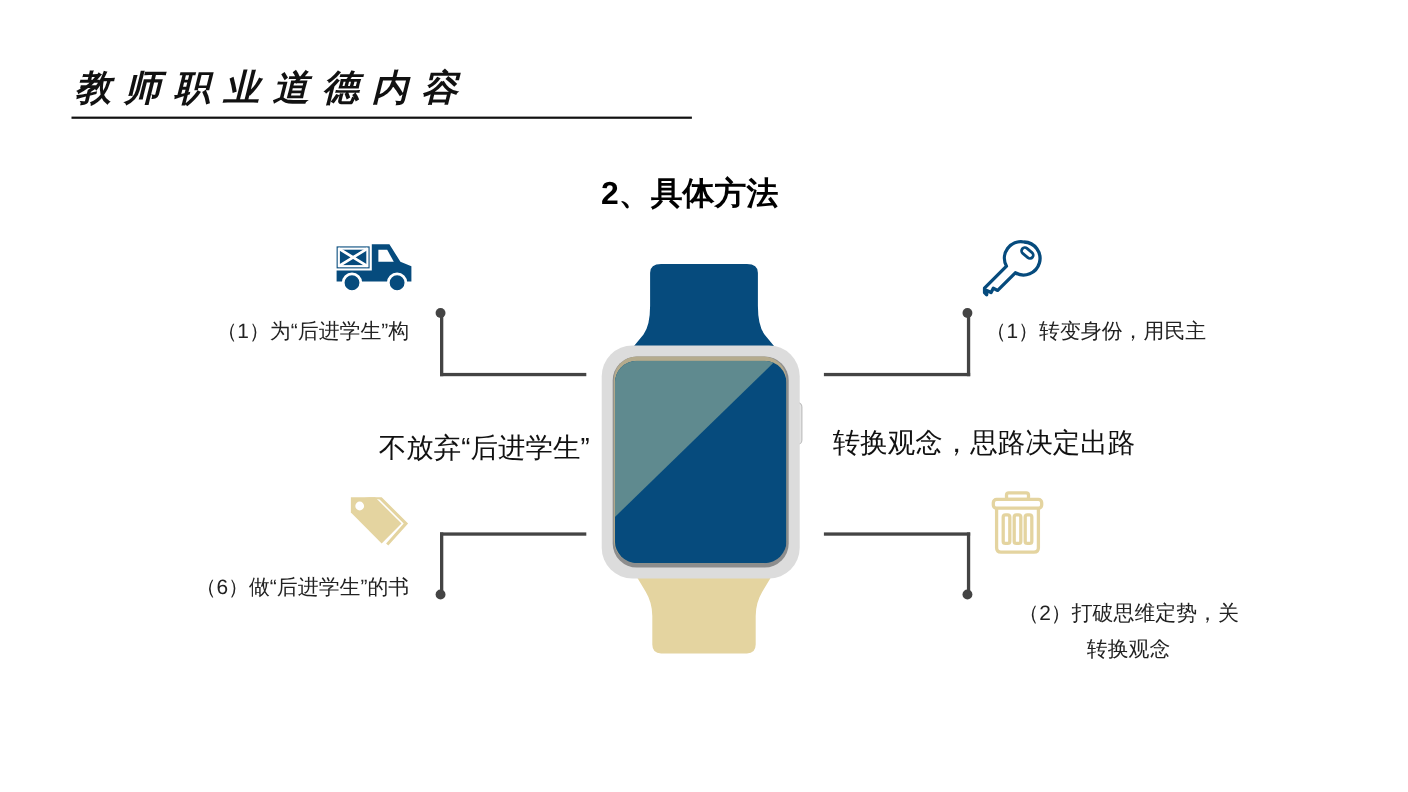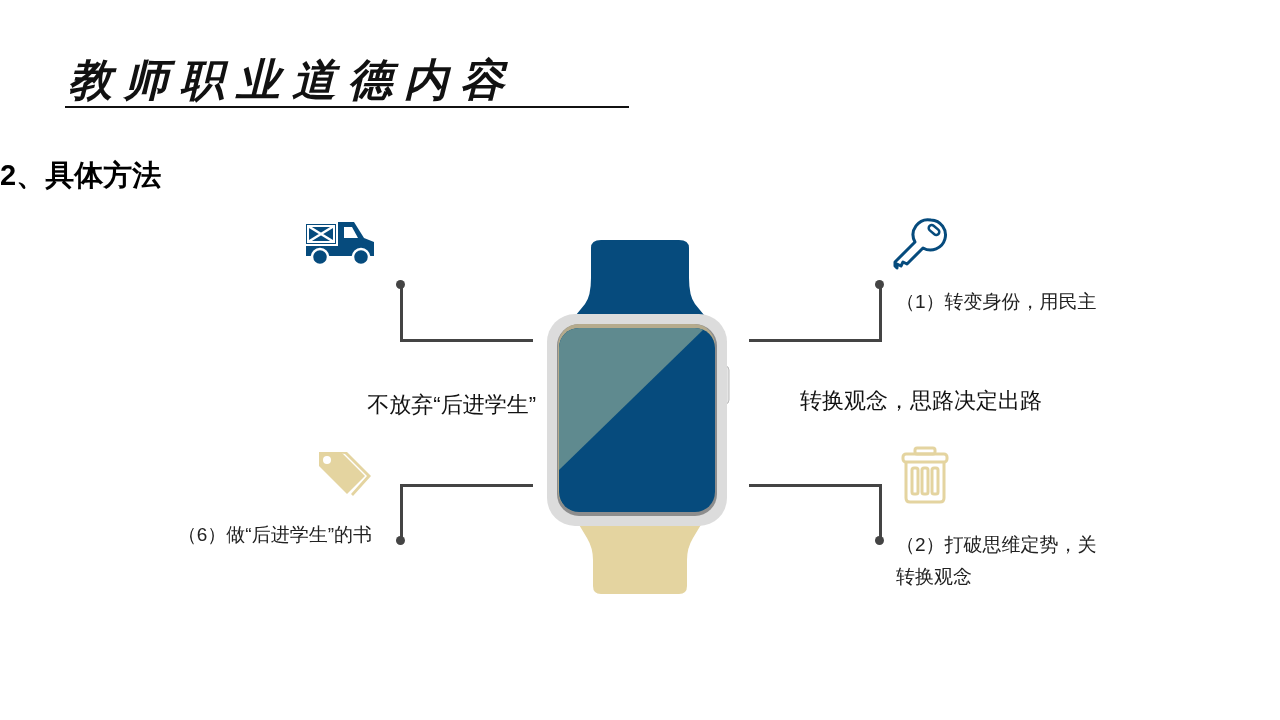--- a/index.html
+++ b/index.html
@@ -1,24 +1,24 @@
 <!DOCTYPE html>
 <html><head>
 <meta charset="utf-8">
 <style>
   html, body { margin:0; padding:0; }
   body { width:1280px; height:720px; background:#ffffff; position:relative; overflow:hidden;
          font-family:"Liberation Sans","DejaVu Sans",sans-serif; color:#1a1a1a; }
   .abs { position:absolute; }
-  .slide-title { left:68px; top:56px; font-family:"DejaVu Serif","Liberation Serif",serif; font-size:44px;
+  .slide-title { left:68px; top:56px; font-family:"DejaVu Serif","Liberation Serif",serif; font-size:33px;
                  font-weight:bold; letter-spacing:12px; color:#111; line-height:48px; font-style:italic; }
   .title-rule { left:65px; top:106px; width:564px; height:2px; background:#111; }
-  .section-heading { left:0; width:1254px; top:156px; text-align:left; font-size:29px; font-weight:bold; color:#000; }
+  .section-heading { left:0; width:1254px; top:156px; text-align:center; font-size:29px; font-weight:bold; color:#000; }
   .desc { font-size:19px; line-height:32px; color:#222; }
-  .center-label { font-size:22px; color:#111; }
+  .center-label { font-size:25px; color:#111; }
   .connector { border-color:#444; border-style:solid; }
   .dot { width:9px; height:9px; border-radius:50%; background:#444; }
 </style>
 </head>
 <body>
 
 <div class="abs slide-title">教师职业道德内容</div>
 <div class="abs title-rule"></div>
 
 <div class="abs section-heading">2、具体方法</div>
@@ -83,29 +83,30 @@
     <rect x="15" y="2" width="20" height="6" rx="2"></rect>
     <rect x="3" y="8" width="44" height="8" rx="3"></rect>
     <path d="M6 16 L6 52 Q6 56 10 56 L40 56 Q44 56 44 52 L44 16"></path>
     <rect x="12" y="22" width="6" height="26" rx="2"></rect>
     <rect x="22" y="22" width="6" height="26" rx="2"></rect>
     <rect x="32" y="22" width="6" height="26" rx="2"></rect>
   </g>
 </svg>
 
 <div class="abs desc" style="left:112px;top:286px;width:260px;text-align:right;">
+  <div>（1）为“后进学生”构</div>
 </div>
 
 <div class="abs desc" style="left:110px;top:519px;width:262px;text-align:right;">
   <div>（6）做“后进学生”的书</div>
 </div>
 
 <div class="abs desc" style="left:896px;top:286px;width:260px;">
   <div>（1）转变身份，用民主</div>
 </div>
 
-<div class="abs desc" style="left:896px;top:529px;width:260px;">
+<div class="abs desc" style="left:896px;top:543px;width:260px;text-align:center;">
   <div>（2）打破思维定势，关</div>
   <div>转换观念</div>
 </div>
 
 <div class="abs center-label" style="left:260px;top:390px;width:276px;text-align:right;">不放弃“后进学生”</div>
-<div class="abs center-label" style="left:757px;top:386px;width:320px;margin-left:43px;">转换观念，思路决定出路</div>
+<div class="abs center-label" style="left:757px;top:386px;width:320px;">转换观念，思路决定出路</div>
 
 </body></html>

